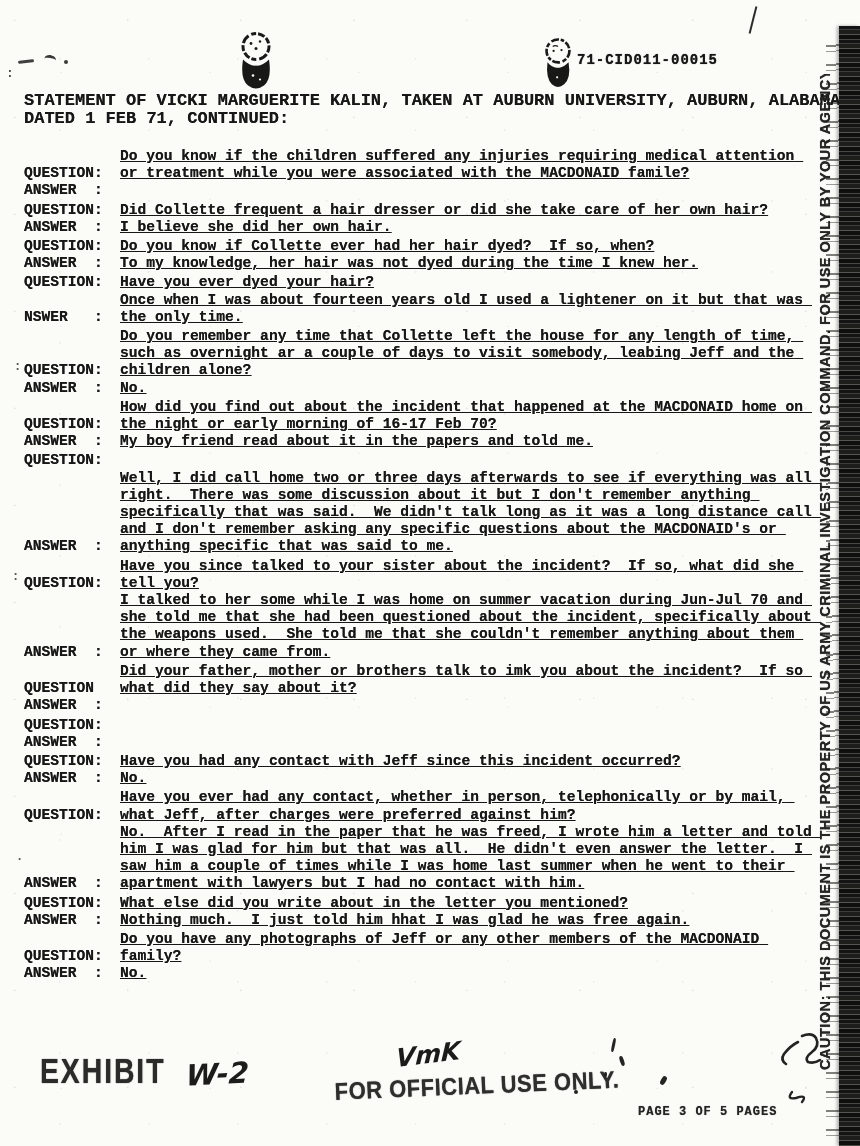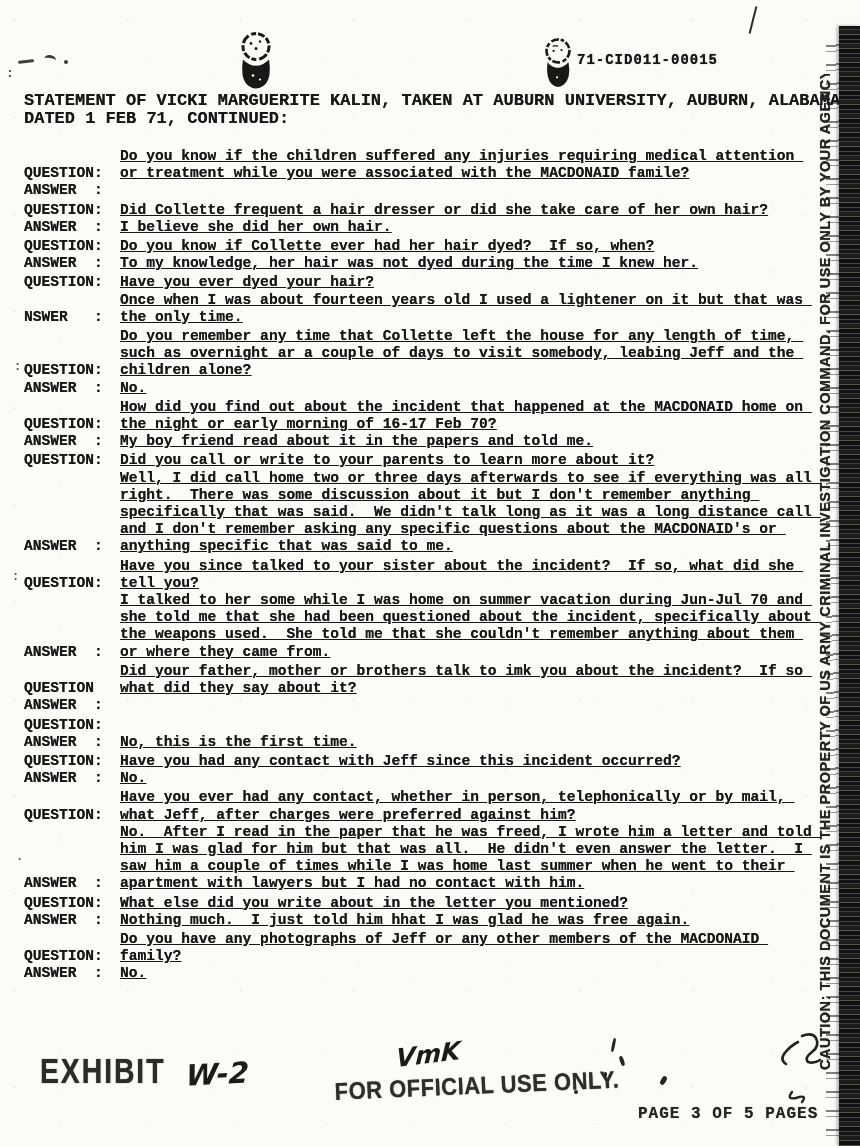--- a/index.html
+++ b/index.html
@@ -90,21 +90,21 @@
   .fouo-stamp{
     position:absolute;left:334px;top:1078px;
     font-family:"Liberation Sans","DejaVu Sans",sans-serif;
     font-weight:bold;font-size:22px;letter-spacing:.5px;
     transform:rotate(-2.5deg) scale(1.0,1.1);transform-origin:left top;
     color:#1d1d1b;text-shadow:0 0 1px rgba(15,15,15,.8);
     opacity:.92;white-space:nowrap;
   }
   .page-indicator{
     position:absolute;left:638px;top:1105px;
-    font-size:16px;font-weight:bold;letter-spacing:1px;color:#242422;
+    font-size:12px;font-weight:bold;letter-spacing:1px;color:#242422;
     text-shadow:0 0 .8px rgba(30,30,30,.7);
   }
   .smudge{position:absolute;background:#242422;border-radius:40%;}
   .smudge.s1{left:612px;top:1038px;width:3px;height:14px;transform:rotate(12deg);}
   .smudge.s2{left:620px;top:1056px;width:4px;height:10px;transform:rotate(-18deg);}
   .smudge.s3{left:604px;top:1072px;width:3px;height:5px;}
   .smudge.s4{left:661px;top:1076px;width:5px;height:9px;transform:rotate(30deg);}
   .smudge.s5{left:574px;top:1090px;width:4px;height:4px;border-radius:50%;}
   .squiggle-52{position:absolute;left:778px;top:1030px;}
 </style>
@@ -207,21 +207,20 @@
       <span class="qa-text">How did you find out about the incident that happened at the MACDONAID home on the night or early morning of 16-17 Feb 70?</span>
     </div>
 
     <div class="qa-row">
       <span class="qa-label">ANSWER  :</span>
       <span class="qa-text">My boy friend read about it in the papers and told me.</span>
     </div>
 
     <div class="qa-row q">
       <span class="qa-label">QUESTION:</span>
-      <span class="qa-text">Did you call or write to your parents to learn more about it?</span>
     </div>
 
     <div class="qa-row">
       <span class="qa-label">ANSWER  :</span>
       <span class="qa-text">Well, I did call home two or three days afterwards to see if everything was all right.  There was some discussion about it but I don't remember anything specifically that was said.  We didn't talk long as it was a long distance call and I don't remember asking any specific questions about the MACDONAID's or anything specific that was said to me.</span>
     </div>
 
     <div class="qa-row q">
       <span class="qa-label">QUESTION:</span>
       <span class="qa-text">Have you since talked to your sister about the incident?  If so, what did she tell you?</span>
@@ -240,21 +239,20 @@
     <div class="qa-row">
       <span class="qa-label">ANSWER  :</span>
     </div>
 
     <div class="qa-row q">
       <span class="qa-label">QUESTION:</span>
     </div>
 
     <div class="qa-row">
       <span class="qa-label">ANSWER  :</span>
-      <span class="qa-text">No, this is the first time.</span>
     </div>
 
     <div class="qa-row q">
       <span class="qa-label">QUESTION:</span>
       <span class="qa-text">Have you had any contact with Jeff since this incident occurred?</span>
     </div>
 
     <div class="qa-row">
       <span class="qa-label">ANSWER  :</span>
       <span class="qa-text">No.</span>

